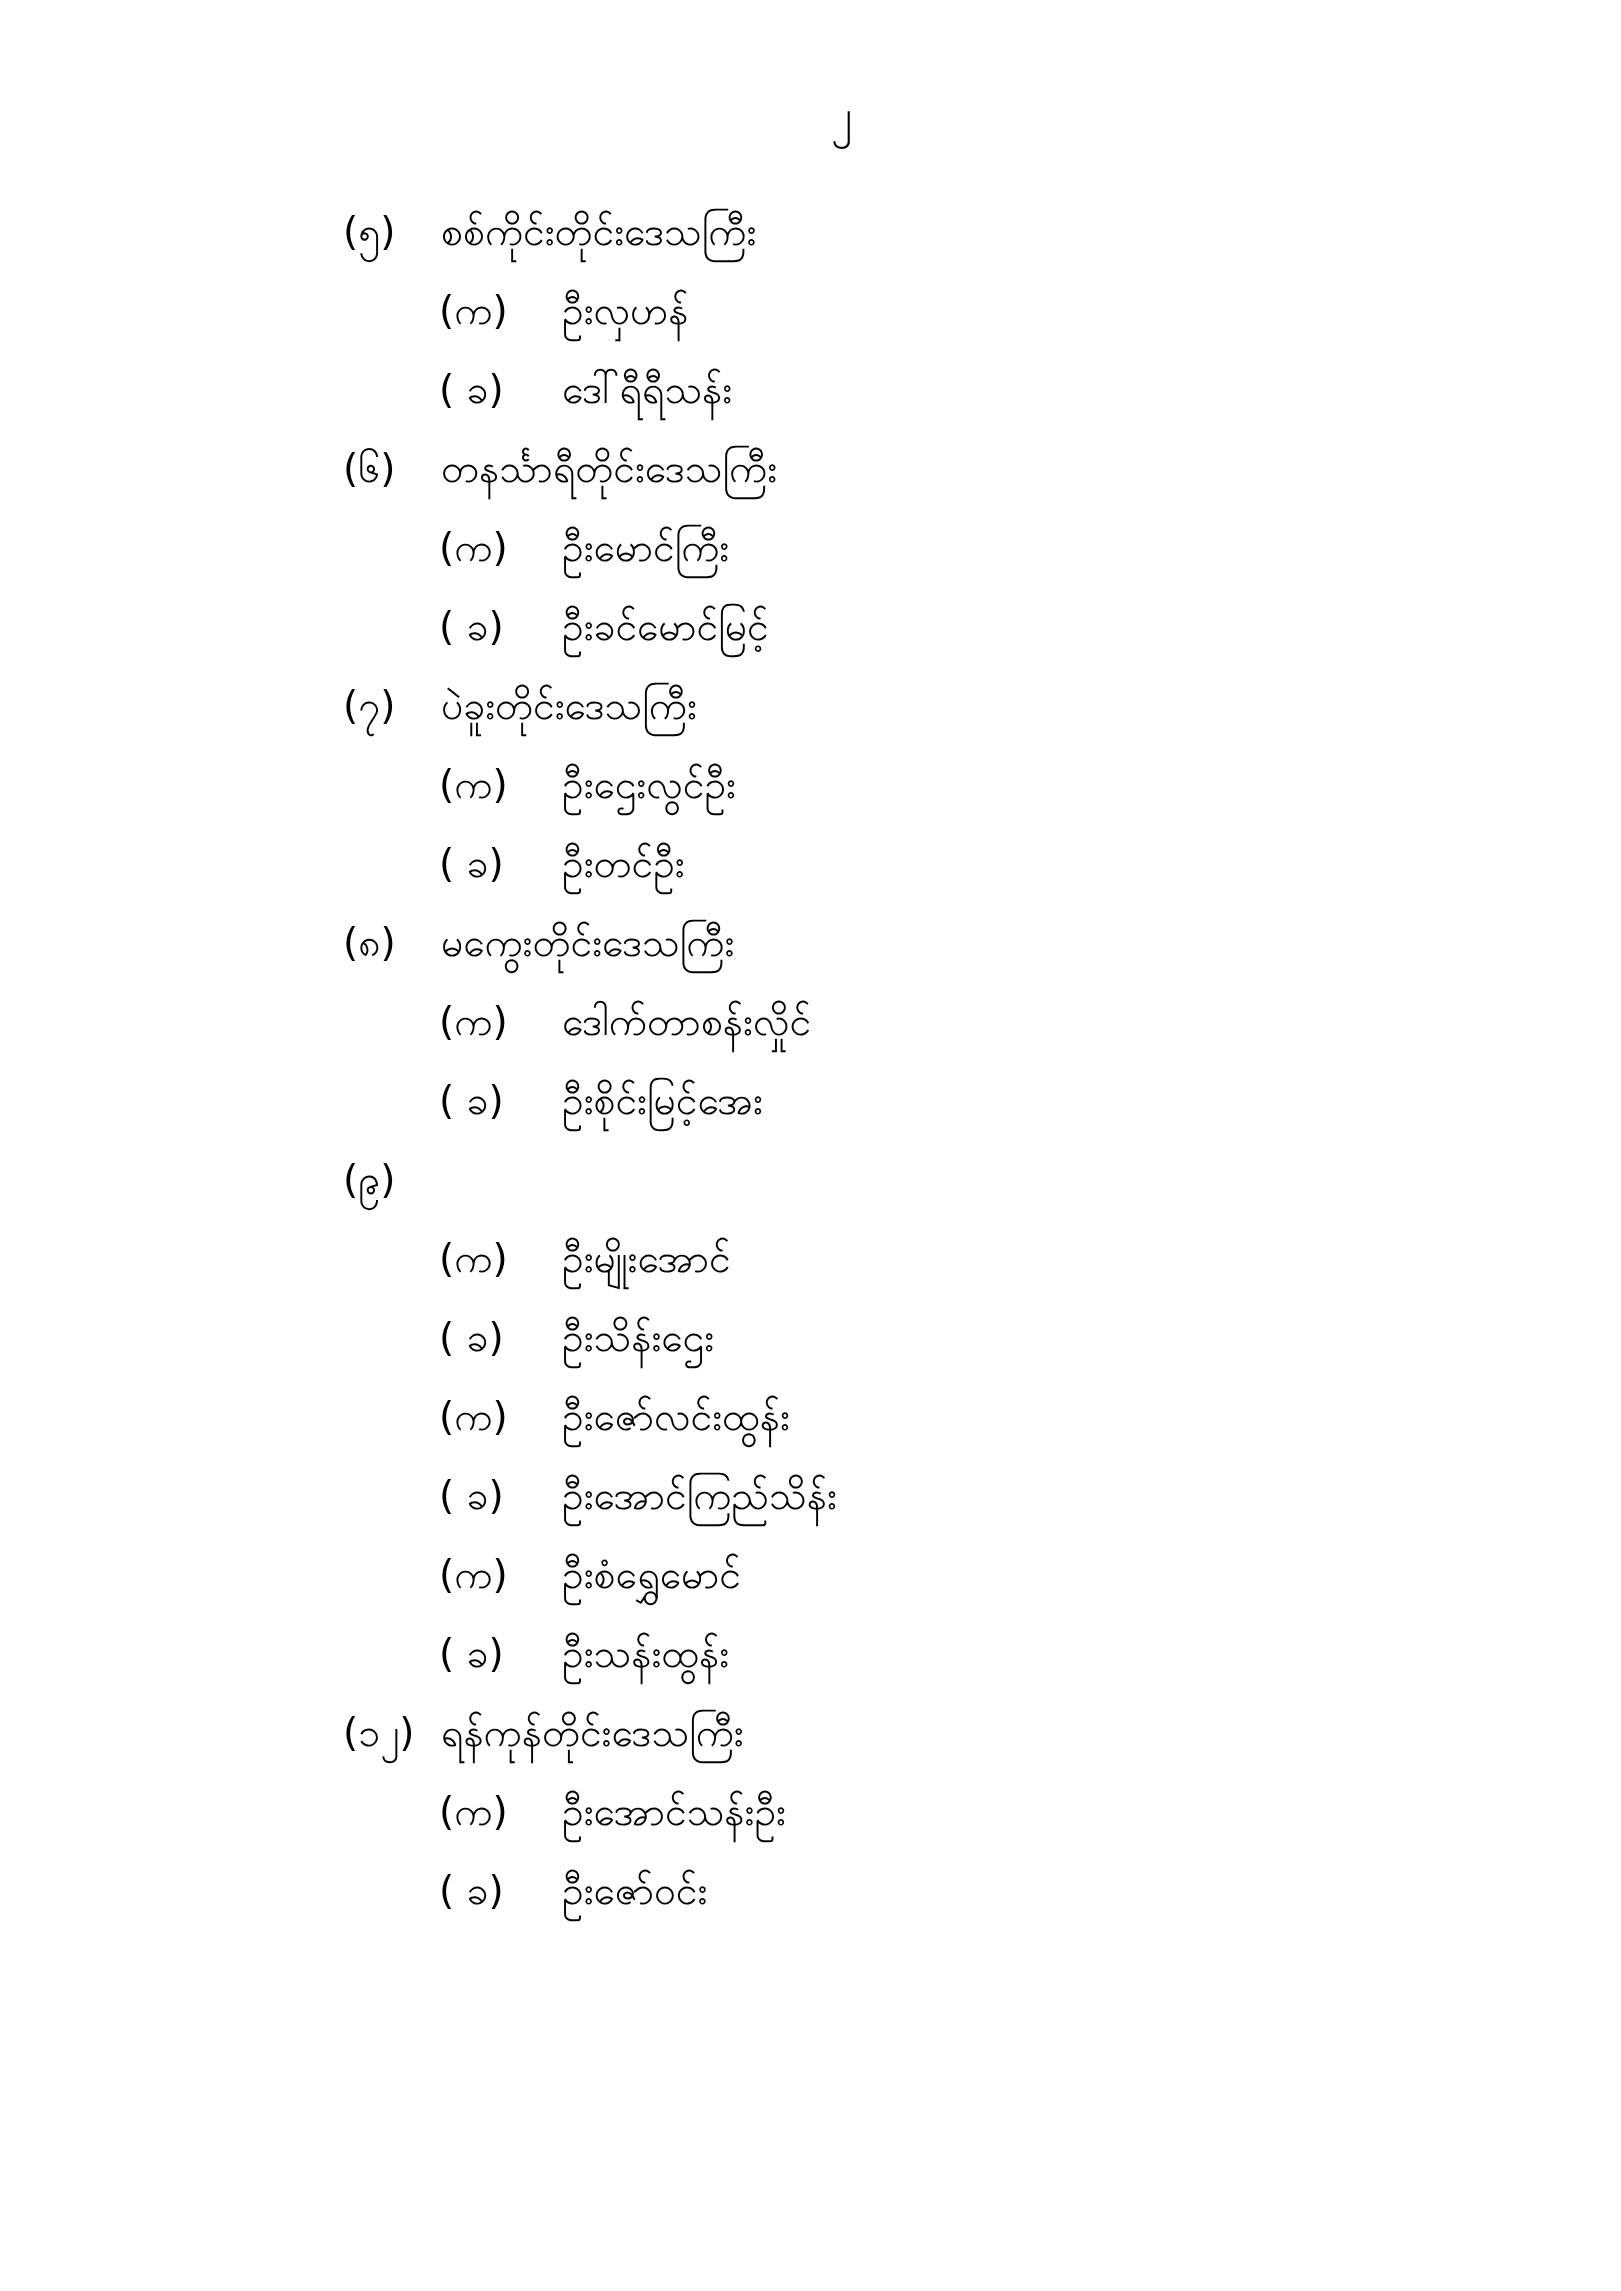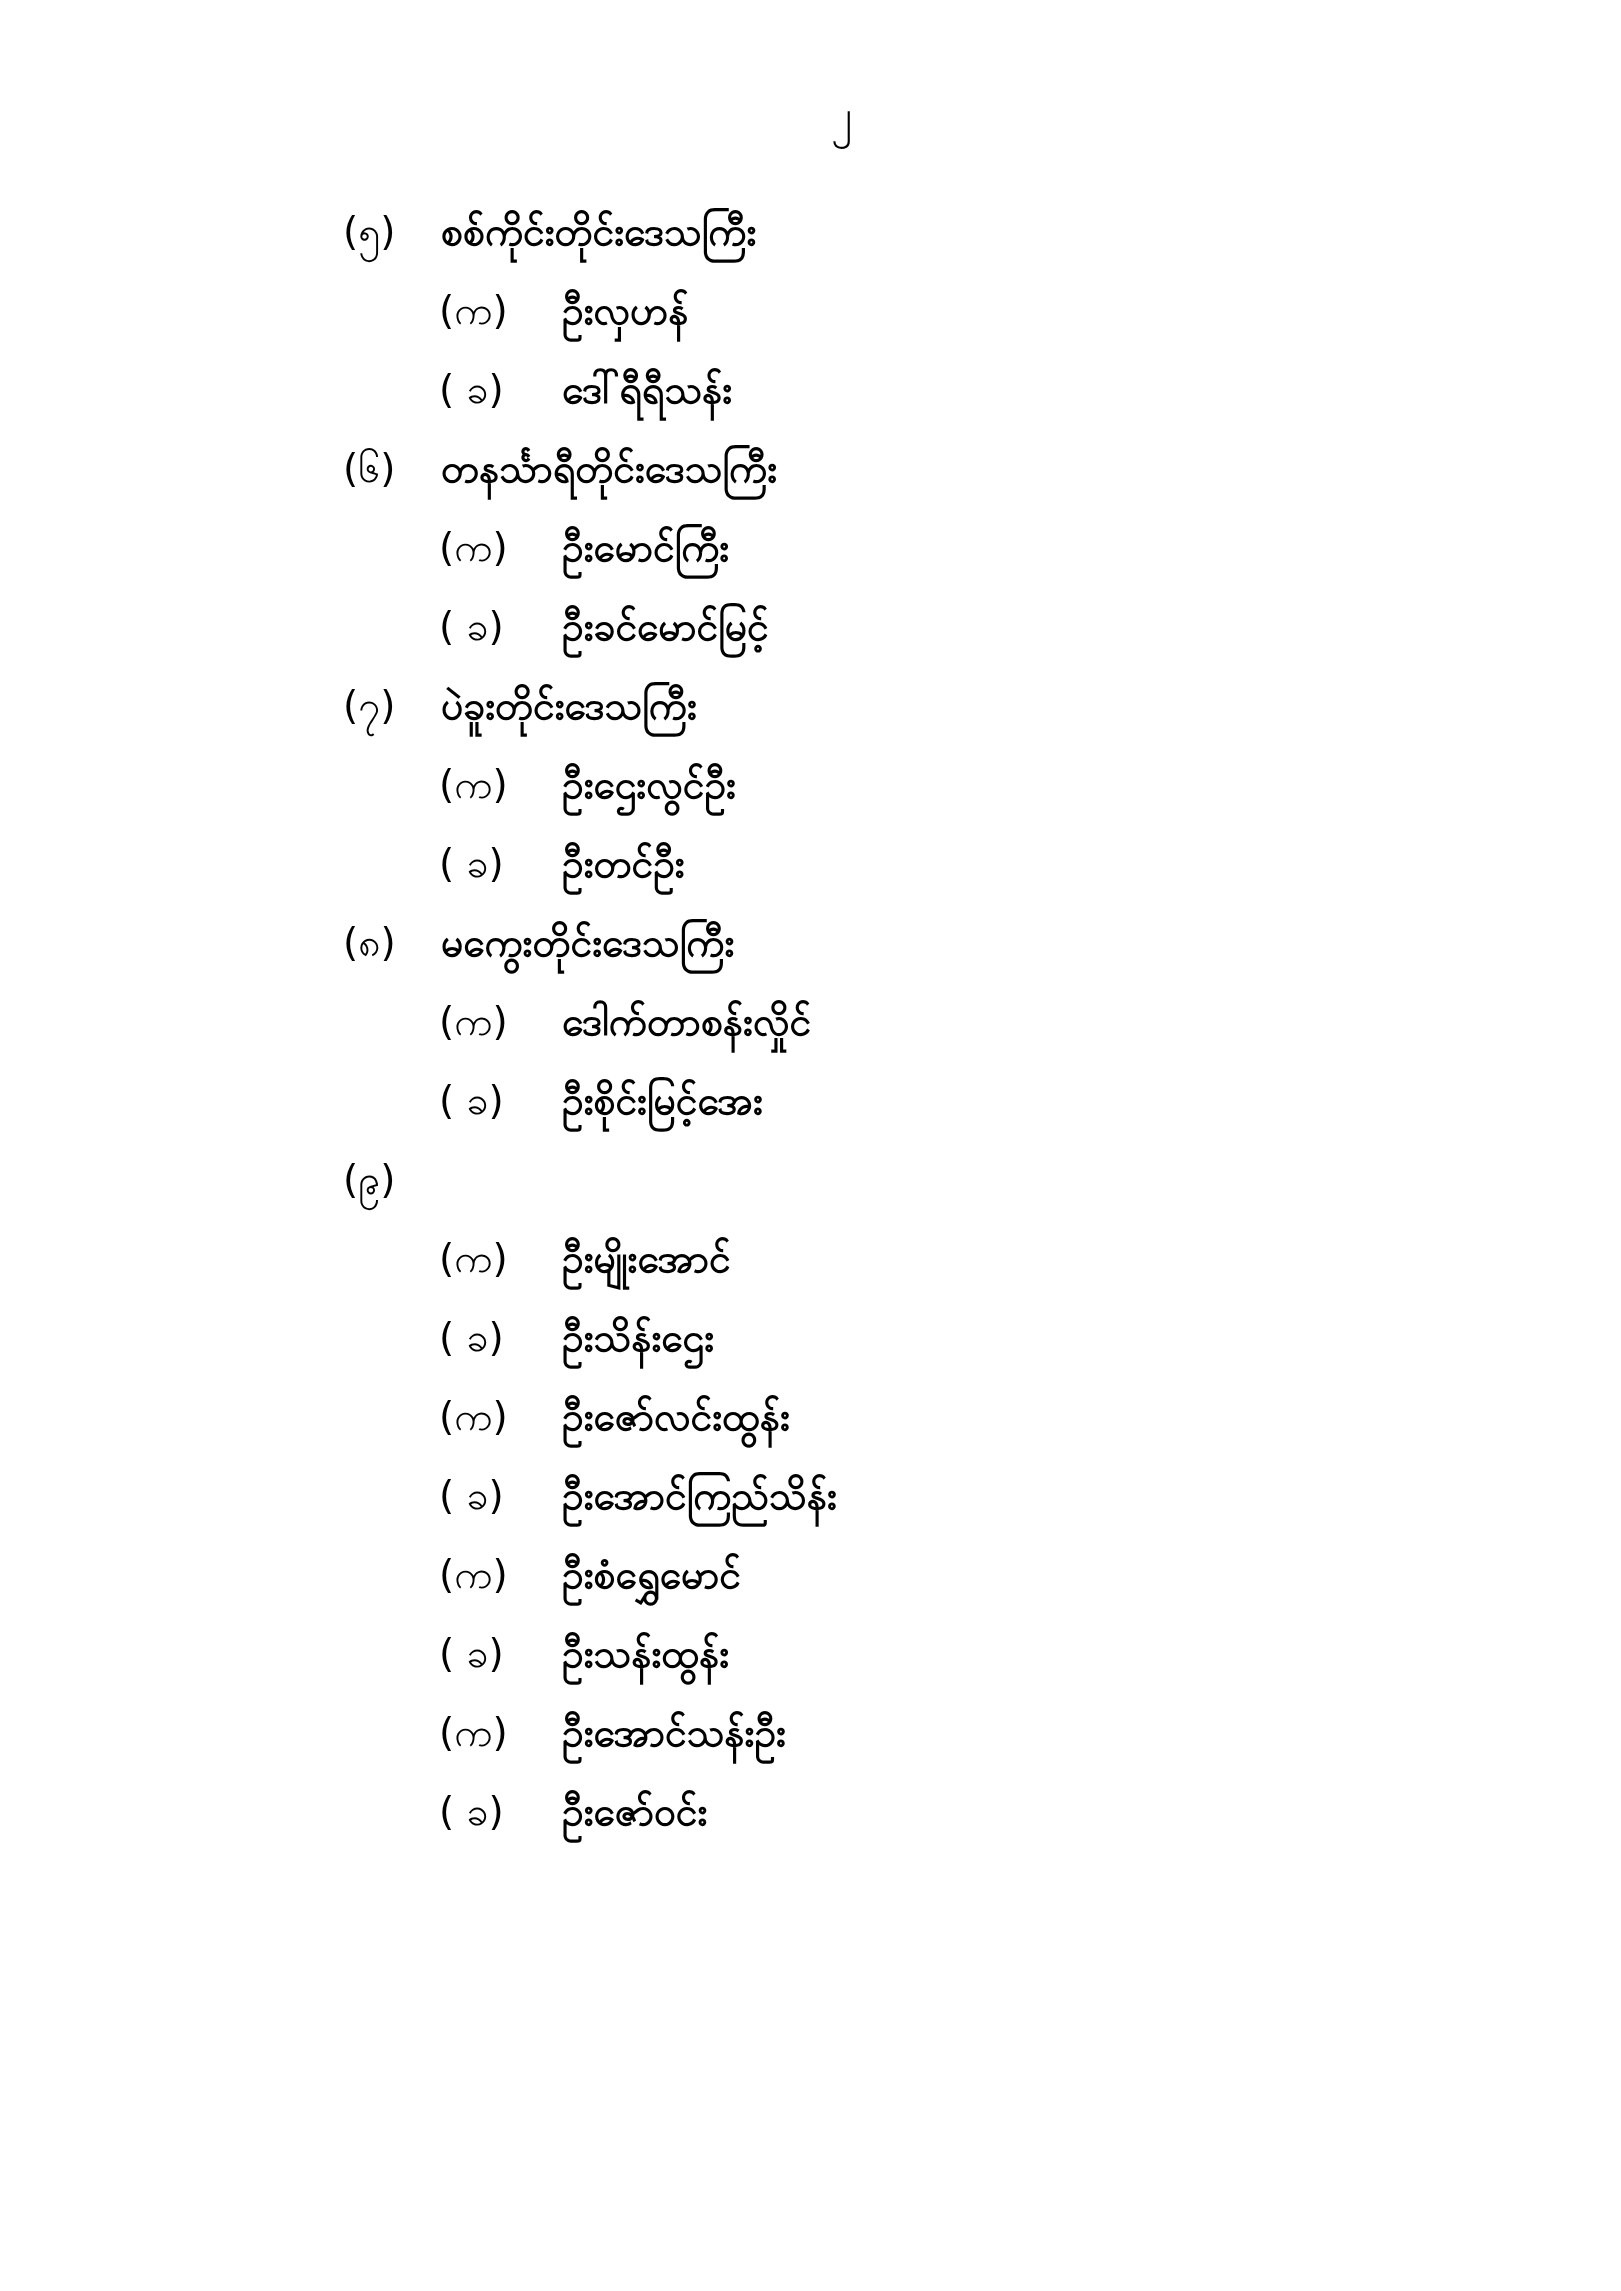--- a/index.html
+++ b/index.html
@@ -43,21 +43,21 @@
       display: inline-block;
       width: 98px;
       flex: 0 0 auto;
     }
     .line.member { padding-left: 439px; }
     .line.member .mlabel {
       display: inline-block;
       width: 123px;
       flex: 0 0 auto;
     }
-    .title, .mname { flex: 0 0 auto; font-weight: bold; }
+    .title, .mname { flex: 0 0 auto; }
   </style>
 </head>
 <body>
 
 <div class="page">
 
   <div class="page-number">၂</div>
 
   <div class="content">
 
@@ -136,20 +136,24 @@
 
     <div class="line member">
       <span class="mlabel">(က)</span>
       <span class="mname">ဦးစံရွှေမောင်</span>
     </div>
     <div class="line member">
       <span class="mlabel">( ခ)</span>
       <span class="mname">ဦးသန်းထွန်း</span>
     </div>
 
+    <div class="line heading">
+      <span class="num">(၁၂)</span>
+      <span class="title">ရန်ကုန်တိုင်းဒေသကြီး</span>
+    </div>
     <div class="line member">
       <span class="mlabel">(က)</span>
       <span class="mname">ဦးအောင်သန်းဦး</span>
     </div>
     <div class="line member">
       <span class="mlabel">( ခ)</span>
       <span class="mname">ဦးဇော်ဝင်း</span>
     </div>
 
   </div>

